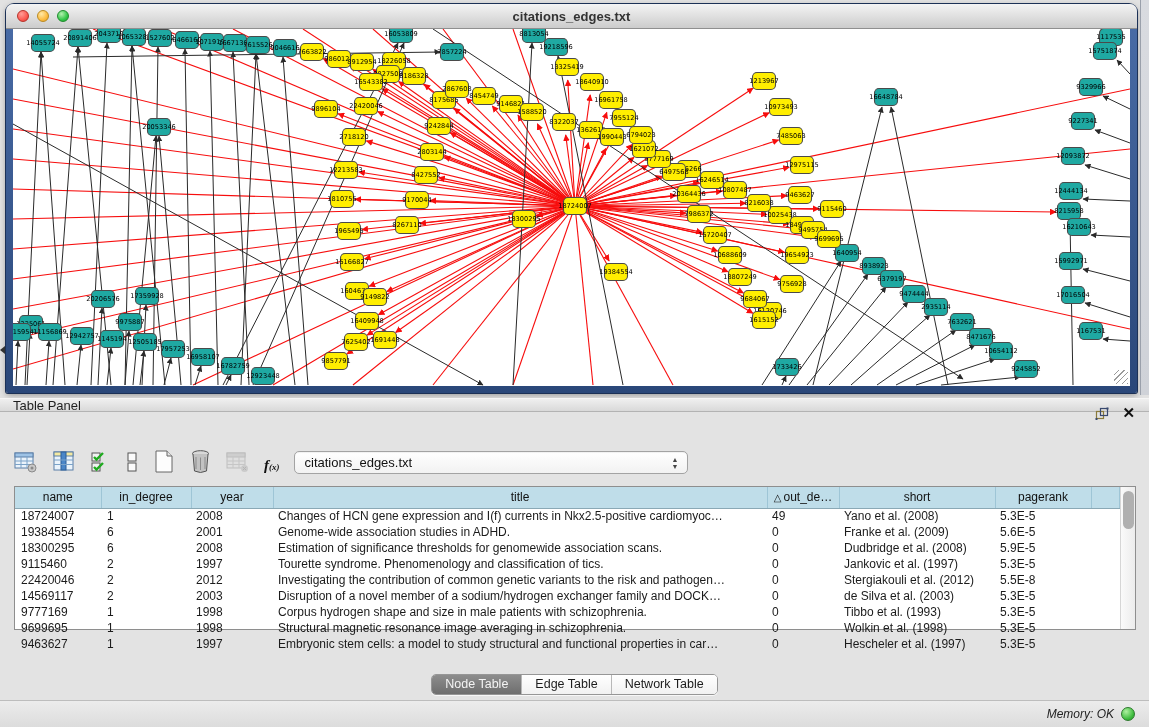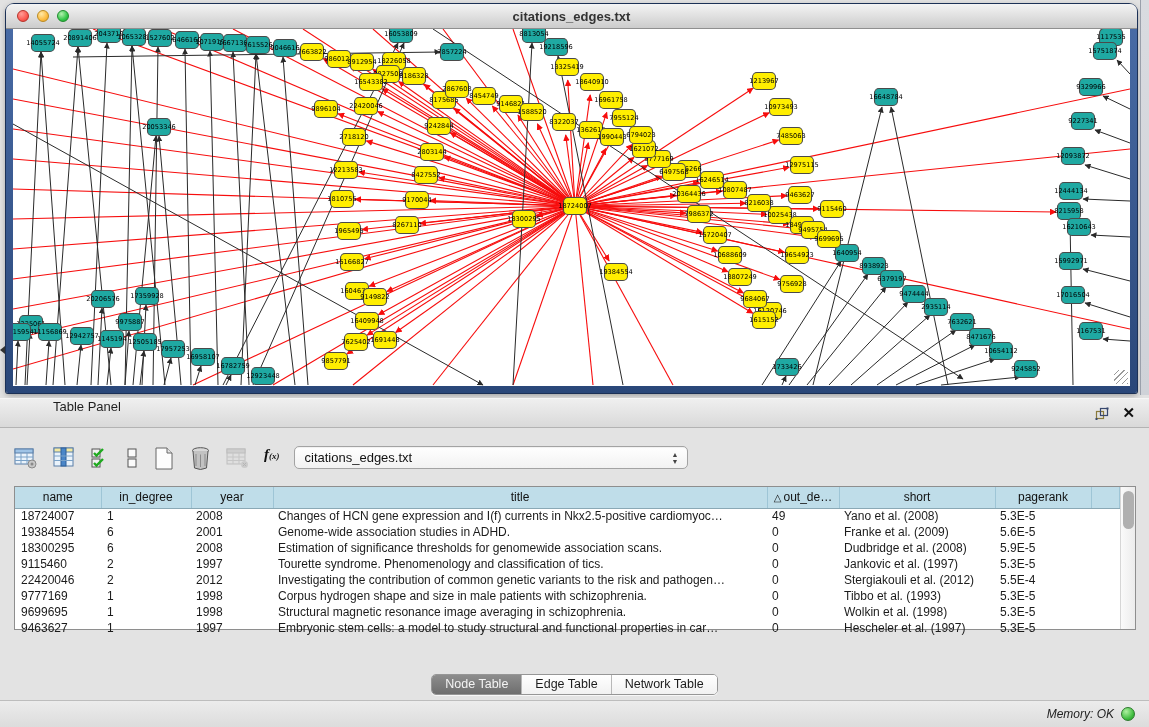--- a/index.html
+++ b/index.html
@@ -30,28 +30,28 @@
     background:repeating-linear-gradient(135deg, transparent 0 3px, #9a9a9a 3px 4px); }
 
   
   #right-strip { position:absolute; left:1140px; top:0; width:9px; height:395px;
     background:linear-gradient(#d9dbe0,#cfd2d8); border-left:1px solid #9aa0ab; }
   #left-collapse-arrow { position:absolute; left:0px; top:346px; width:0; height:0;
     border-top:4px solid transparent; border-bottom:4px solid transparent; border-right:5px solid #333; }
 
   
   #table-panel { position:absolute; left:0; top:398px; width:1149px; height:302px; background:#e3e3e3; }
-  #panel-header { height:30px; background:linear-gradient(#efefef,#d9d9d9);
+  #panel-header { height:14px; background:linear-gradient(#efefef,#d9d9d9);
     border-top:1px solid #f6f6f6; border-bottom:1px solid #b3b3b3;
-    display:flex; position:relative;padding-left:40px; }
+    display:flex; align-items:center; position:relative; }
   #panel-title { font-size:13px; color:#1f1f1f; margin-left:13px; }
   #float-icon { position:absolute; right:40px; top:8px; width:14px; height:14px; cursor:default; }
   #close-icon { position:absolute; right:14px; top:5px; font-size:15px; font-weight:bold; color:#111; cursor:default; }
 
-  #toolbar { position:absolute; left:14px; top:48px; height:28px; display:flex; align-items:flex-start; }
+  #toolbar { position:absolute; left:14px; top:48px; height:28px; display:flex; align-items:flex-end; }
   .tb-icon { margin-right:14px; display:inline-block; }
   #fx-icon { font-family:"Liberation Serif", serif; font-style:italic; font-weight:bold; font-size:15px; color:#111; margin-right:14px; }
   #fx-icon small { font-size:9px; font-weight:bold; }
   #table-select { width:394px; height:23px; background:linear-gradient(#ffffff,#f2f2f2);
     border:1px solid #a3a3a3; border-radius:5px; display:flex; align-items:center;
     padding-left:10px; font-size:13px; color:#111; position:relative; box-shadow:inset 0 1px 1px rgba(0,0,0,.06); }
   #table-select .steppers { position:absolute; right:8px; top:4px; font-size:7px; line-height:7px; color:#444; text-align:center; }
 
   #table-wrap { position:absolute; left:14px; top:88px; width:1122px; height:144px;
     background:#fff; border:1px solid #8e8e8e; display:flex; }
@@ -863,21 +863,31 @@
             <td>5.3E-5</td>
             <td></td>
           </tr>
           <tr>
             <td class="num">22420046</td>
             <td class="num">2</td>
             <td>2012</td>
             <td>Investigating the contribution of common genetic variants to the risk and pathogen…</td>
             <td>0</td>
             <td>Stergiakouli et al. (2012)</td>
-            <td>5.5E-4</td>
+            <td>5.5E-8</td>
+            <td></td>
+          </tr>
+          <tr>
+            <td class="num">14569117</td>
+            <td class="num">2</td>
+            <td>2003</td>
+            <td>Disruption of a novel member of a sodium/hydrogen exchanger family and DOCK…</td>
+            <td>0</td>
+            <td>de Silva et al. (2003)</td>
+            <td>5.3E-5</td>
             <td></td>
           </tr>
           <tr>
             <td class="num">9777169</td>
             <td class="num">1</td>
             <td>1998</td>
             <td>Corpus hydrogen shape and size in male patients with schizophrenia.</td>
             <td>0</td>
             <td>Tibbo et al. (1993)</td>
             <td>5.3E-5</td>

